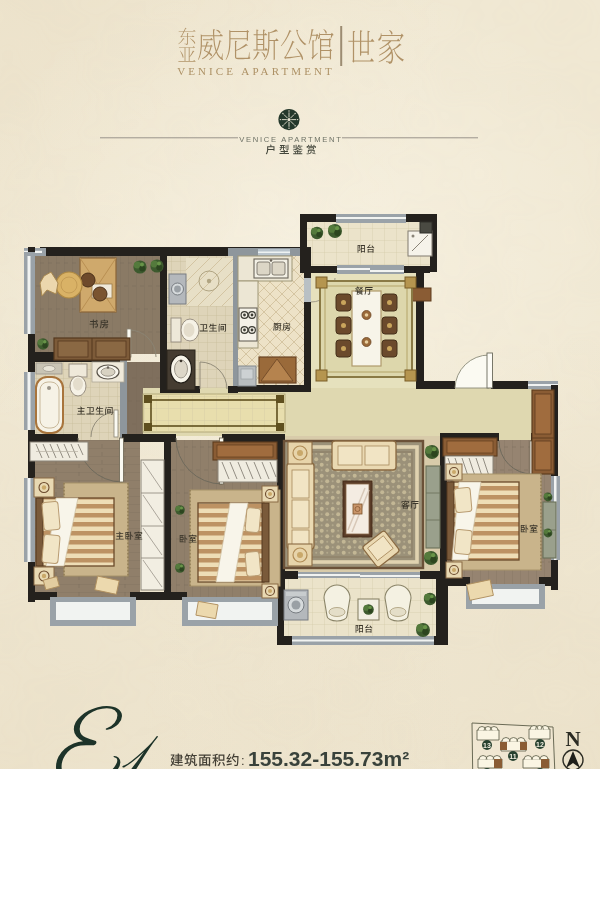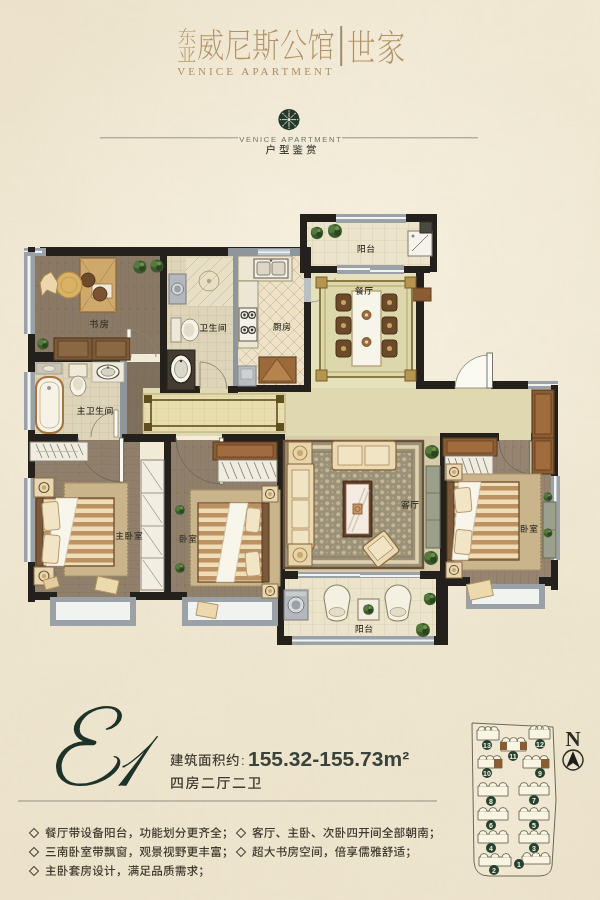--- a/index.html
+++ b/index.html
@@ -1,14 +1,14 @@
 <!DOCTYPE html>
 <html><head><meta charset="utf-8"><style>
 html,body{margin:0;padding:0}
-#page{position:relative;width:600px;height:900px;overflow:hidden;font-family:"Liberation Sans",sans-serif;
+#page{position:relative;width:600px;height:769px;overflow:hidden;font-family:"Liberation Sans",sans-serif;
 background:radial-gradient(85% 55% at 50% 34%, rgba(255,251,240,.5), rgba(255,251,240,0) 70%),
 radial-gradient(150% 110% at 0% 100%, rgba(206,184,144,.13), transparent 52%),
 radial-gradient(150% 110% at 100% 100%, rgba(206,184,144,.13), transparent 52%),
 radial-gradient(150% 110% at 0% 0%, rgba(210,188,148,.12), transparent 50%),
 #f1e9d4;}
 </style></head><body>
 <div id="page">
 <svg width="600" height="900" viewBox="0 0 600 900" xmlns="http://www.w3.org/2000/svg">
 <defs>
         <pattern id="gr8" width="9" height="9" patternUnits="userSpaceOnUse">

